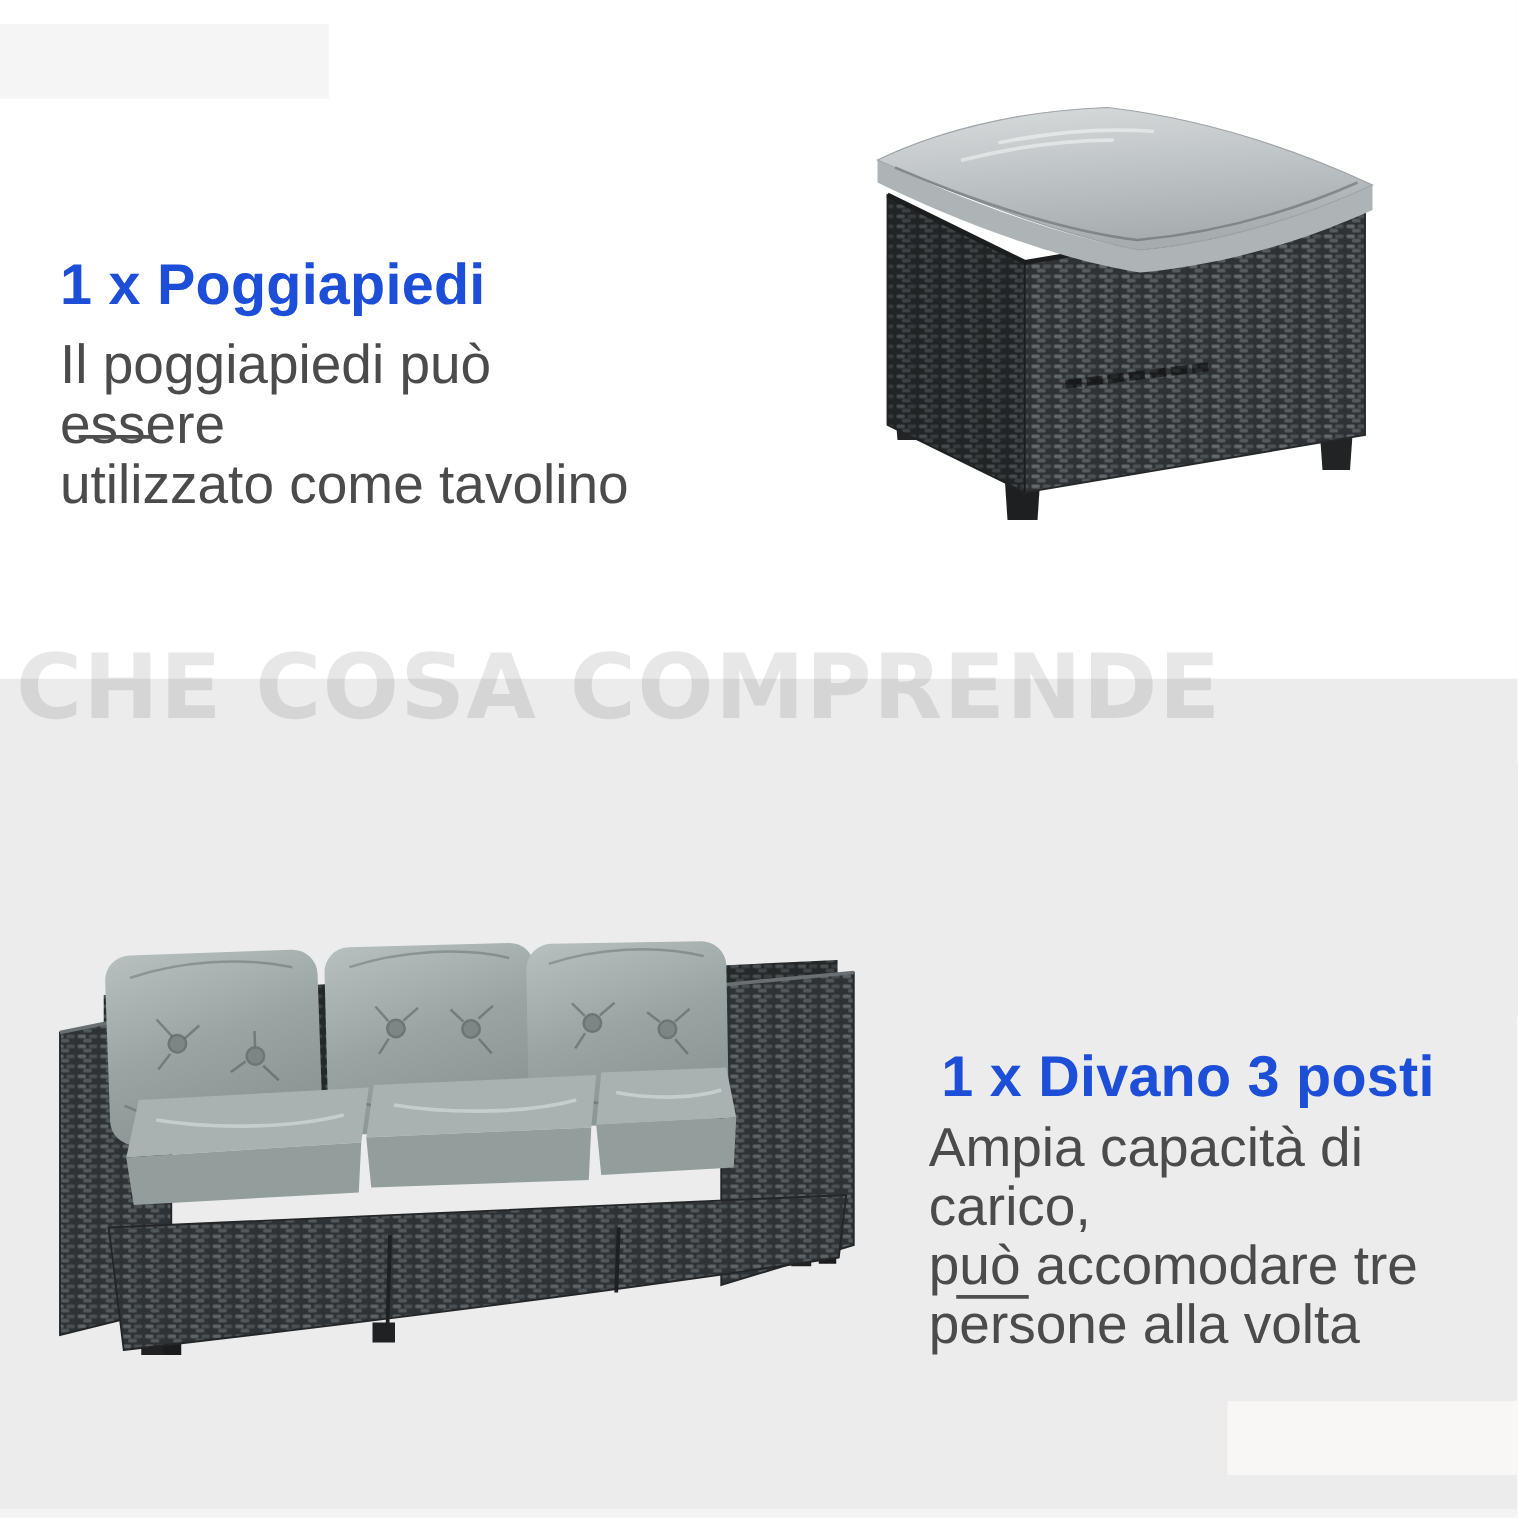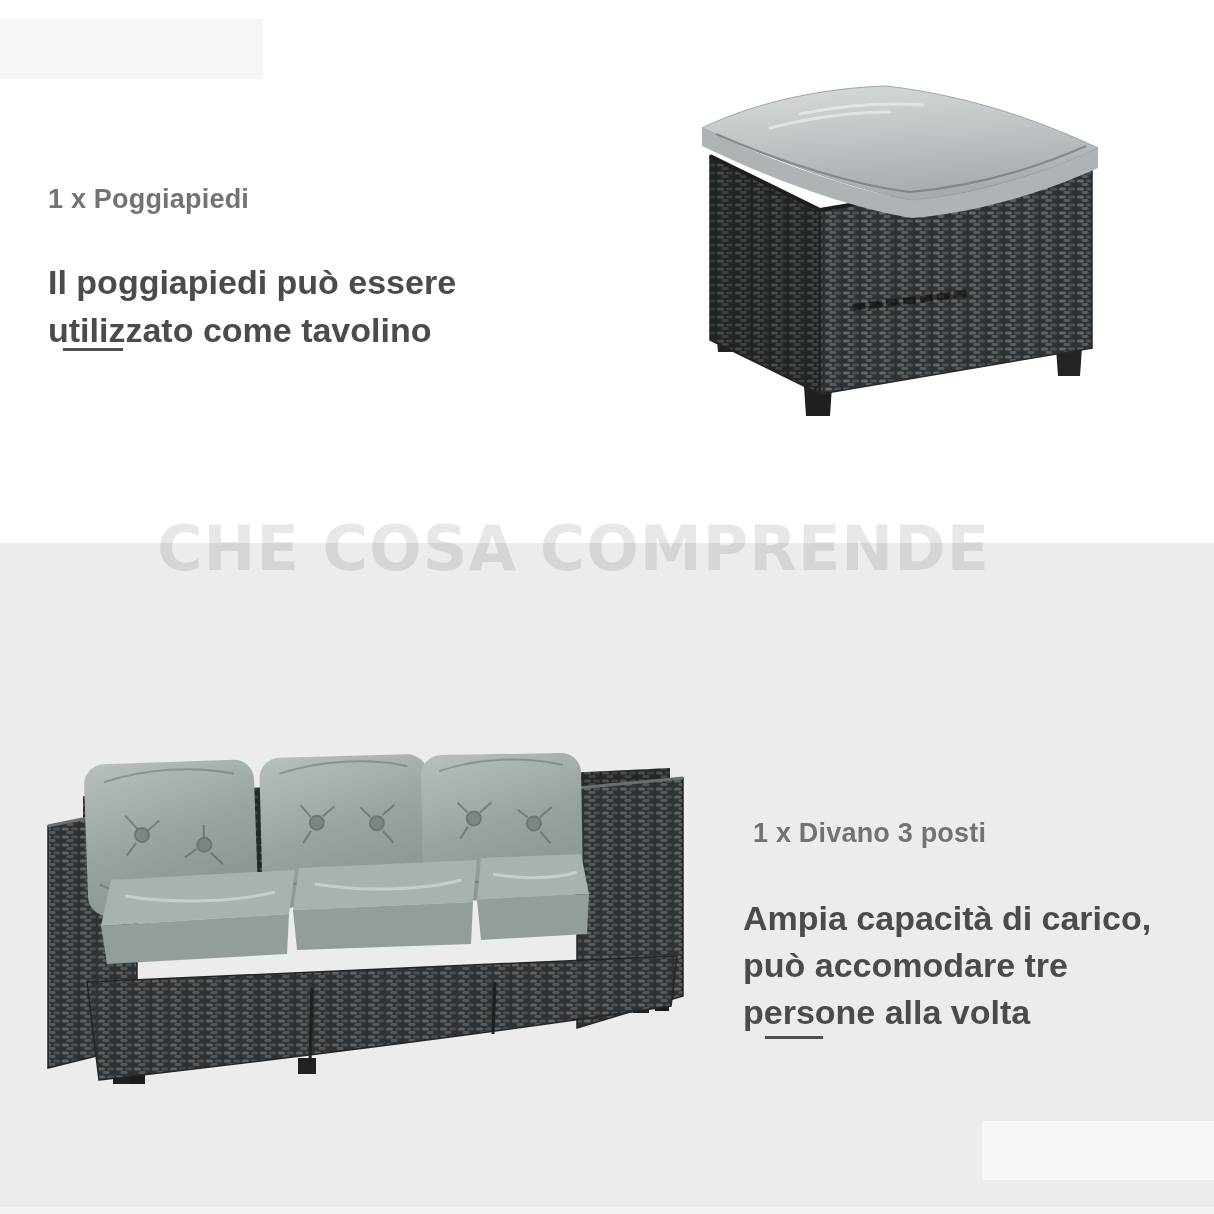--- a/index.html
+++ b/index.html
@@ -5,26 +5,26 @@
   html,body{margin:0;padding:0;background:#ffffff;}
   .canvas{
     position:relative;width:1214px;height:1214px;overflow:hidden;
     background:#ffffff;font-family:"Liberation Sans",sans-serif;
   }
   .lower-bg{position:absolute;left:0;top:543px;width:1214px;height:671px;background:#ececec;}
   .decor-tl{position:absolute;left:0;top:19px;width:263px;height:60px;background:#f6f5f5;}
   .decor-br{position:absolute;left:982px;top:1121px;width:232px;height:59px;background:#f9f6f6;}
   .bottom-strip{position:absolute;left:0;top:1207px;width:1214px;height:7px;background:#f3f3f3;}
   .watermark{
-    position:absolute;left:0;top:505px;width:990px;text-align:right;
-    font-family:"DejaVu Sans",sans-serif;font-weight:bold;font-size:62px;line-height:88px;
+    position:absolute;left:0;top:505px;width:990px;text-align:center;
+    font-family:"DejaVu Sans",sans-serif;font-weight:bold;font-size:72px;line-height:88px;
     color:rgba(0,0,0,0.095);letter-spacing:1px;white-space:nowrap;
   }
-  .heading{position:absolute;font-size:27px;font-weight:bold;color:#737373;letter-spacing:0.2px;}
-  .body-text{position:absolute;font-size:34px;color:#4b4b4b;white-space:pre-line;font-weight:bold;}
+  .heading{position:absolute;font-size:46px;font-weight:bold;color:#1d4ed8;letter-spacing:0.2px;}
+  .body-text{position:absolute;font-size:44px;color:#4b4b4b;white-space:pre-line;}
   #h-foot{left:48px;top:162px;}
   #b-foot{left:48px;top:224px;line-height:48px;width:480px;}
   #b-sofa{left:743px;top:867px;line-height:47px;width:440px;margin-top:28px;}
   #h-sofa{left:753px;top:796px;}
   .divider{position:absolute;height:3px;background:#4f4f4f;}
   #d-foot{left:63px;top:348px;width:60px;}
   #d-sofa{left:765px;top:1036px;width:58px;}
   .ottoman-svg{position:absolute;left:680px;top:42px;}
   .sofa-svg{position:absolute;left:25px;top:746px;}
 </style>

